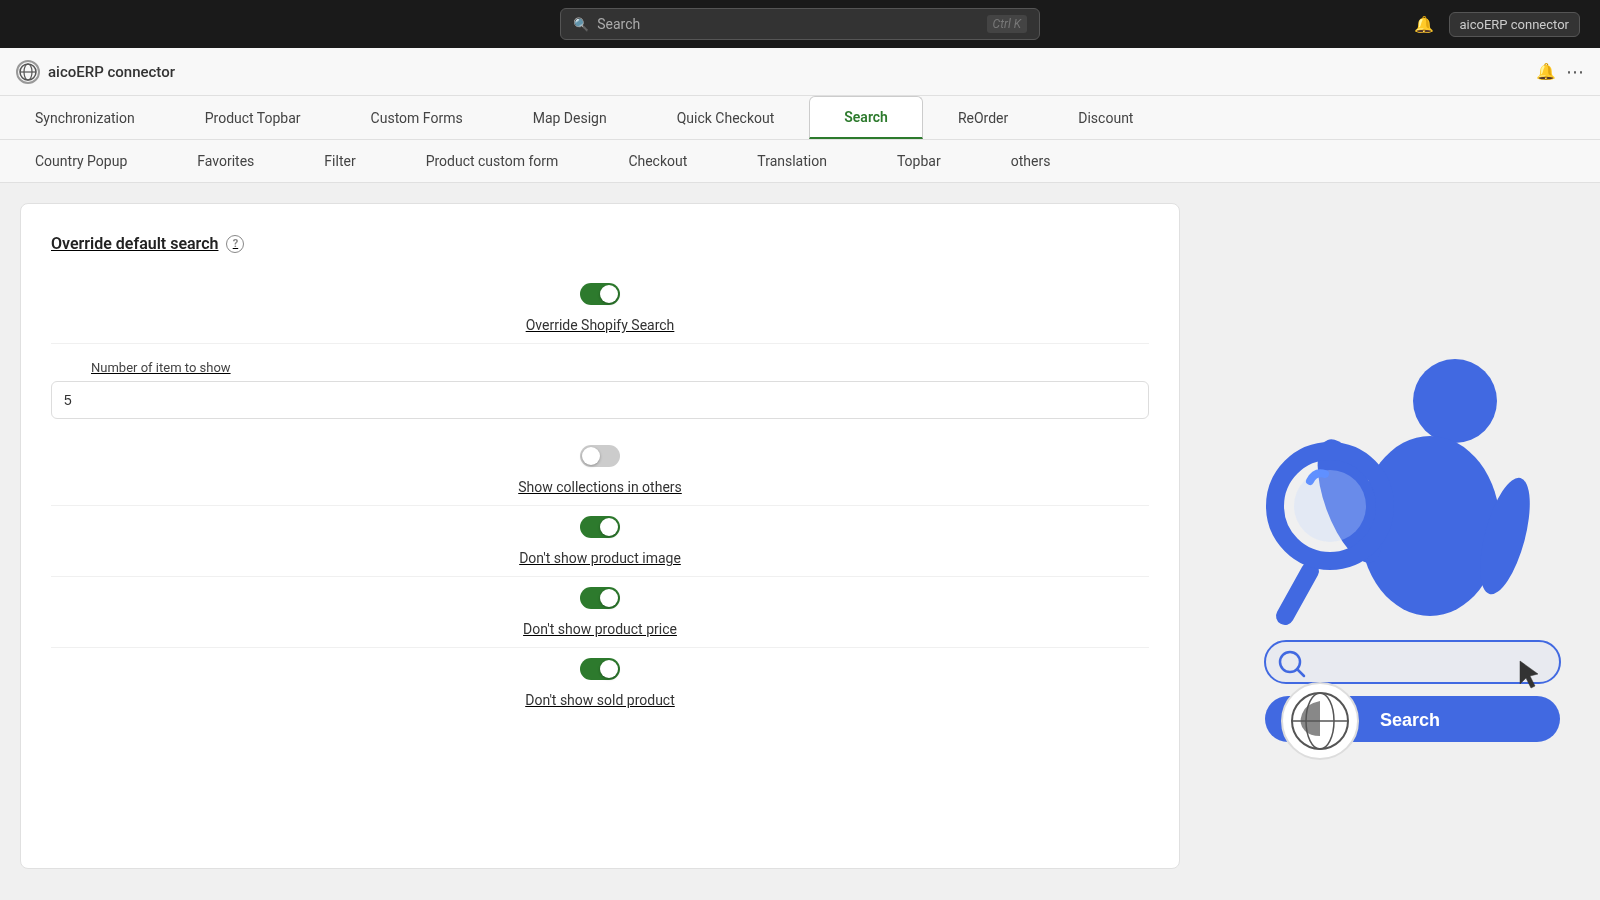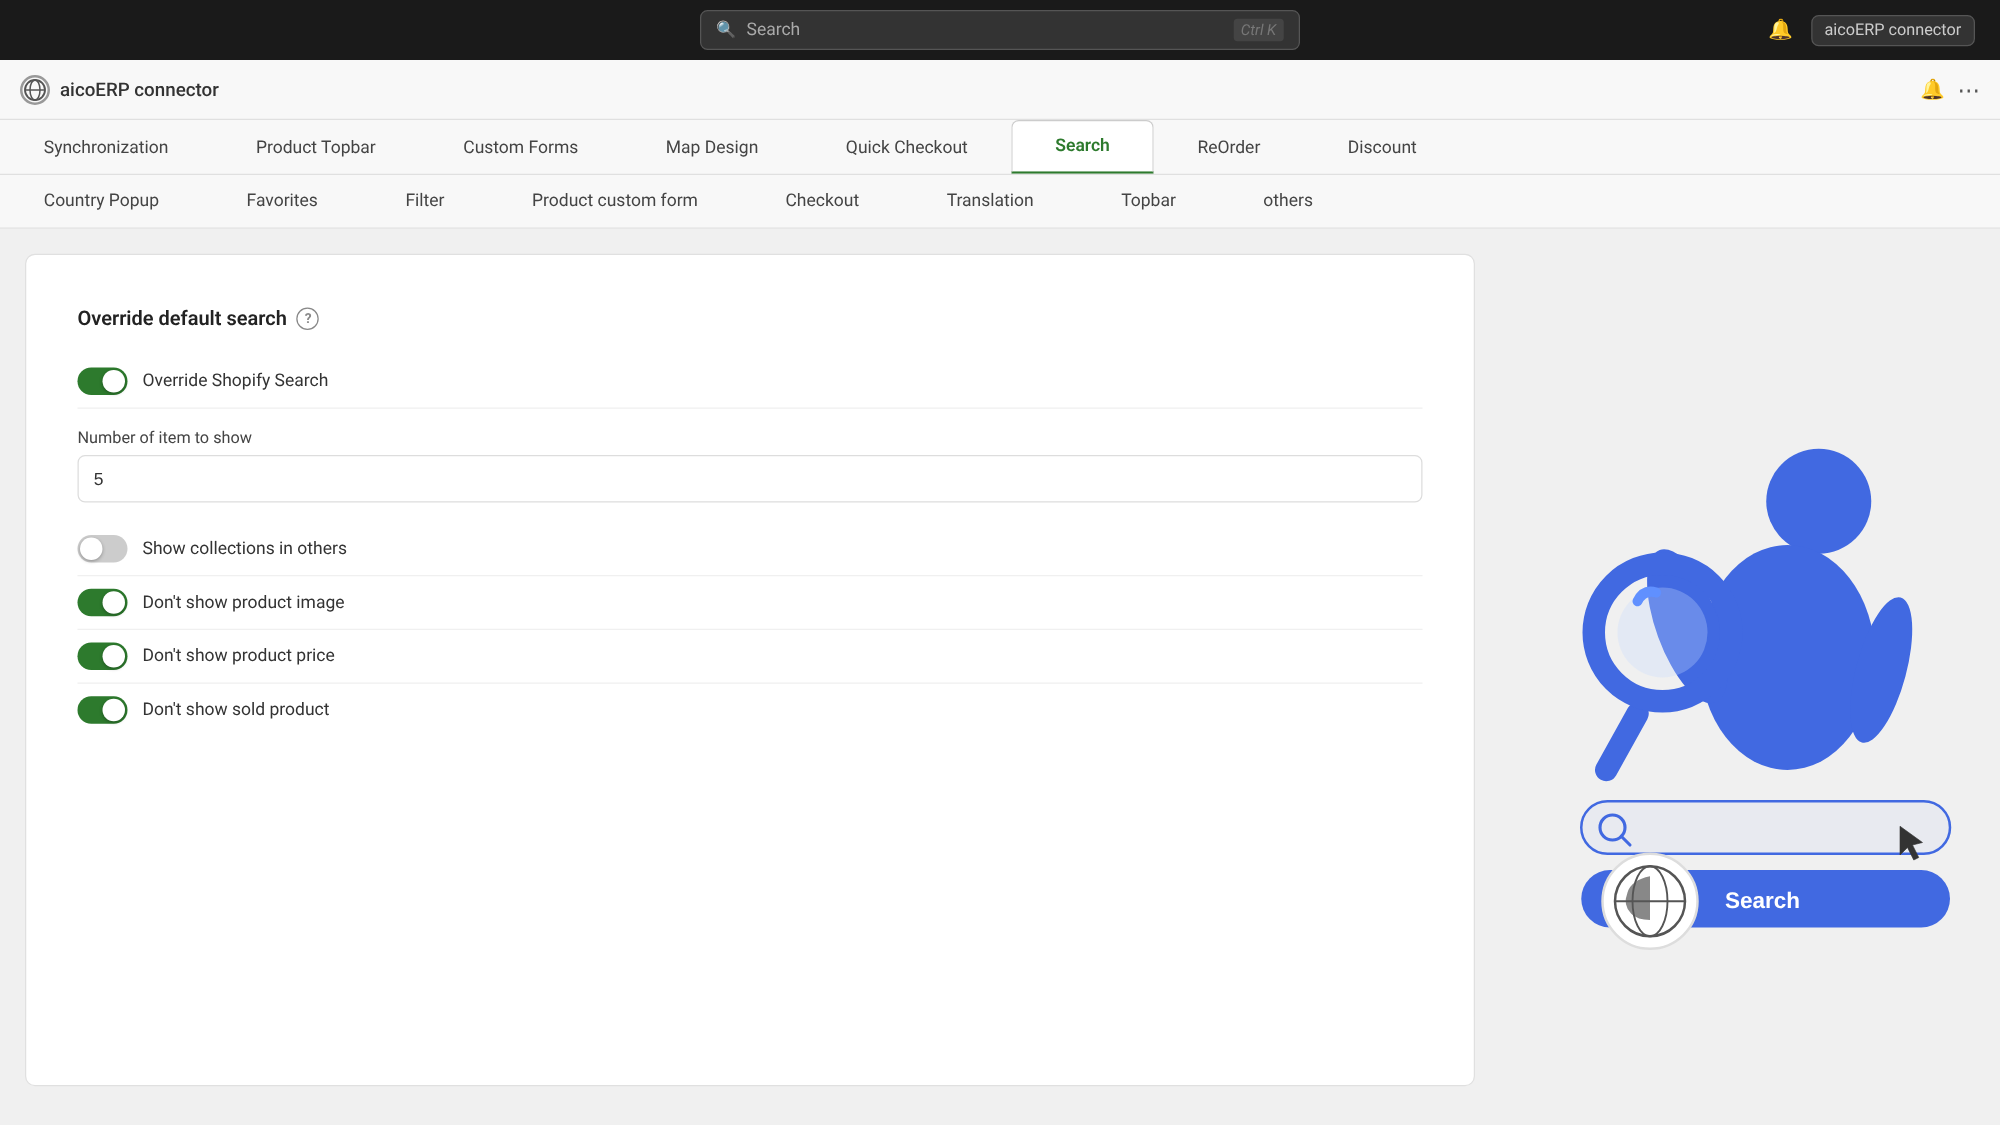--- a/index.html
+++ b/index.html
@@ -126,23 +126,24 @@
       padding: 20px;
       display: flex;
       gap: 20px;
     }
 
     
     .settings-card {
       background: #fff;
       border-radius: 8px;
       border: 1px solid #e0e0e0;
-      padding: 41px;
+      padding: 30px;
       flex: 1;
       min-height: 500px;
+      text-decoration: underline;
     }
 
     .section-title {
       font-size: 16px;
       font-weight: 600;
       color: #222;
       margin-bottom: 20px;
       display: flex;
       align-items: center;
       gap: 8px;
@@ -160,20 +161,21 @@
       font-weight: 700;
       cursor: pointer;
     }
 
     .toggle-row {
       display: flex;
       align-items: center;
       gap: 12px;
       padding: 10px 0;
       border-bottom: 1px solid #f0f0f0;
+      flex-direction: column;
     }
     .toggle-row:last-child { border-bottom: none; }
     .toggle-label {
       font-size: 14px;
       color: #333;
     }
 
     
     .toggle {
       position: relative;
@@ -205,20 +207,21 @@
     }
     .toggle-track.on .toggle-thumb { left: 20px; }
 
     .number-input-group {
       margin: 16px 0;
     }
     .input-label {
       font-size: 13px;
       color: #444;
       margin-bottom: 6px;
+      margin-left: 40px;
     }
     .number-input {
       width: 100%;
       border: 1px solid #ddd;
       border-radius: 6px;
       padding: 10px 12px;
       font-size: 14px;
       color: #333;
       outline: none;
     }

